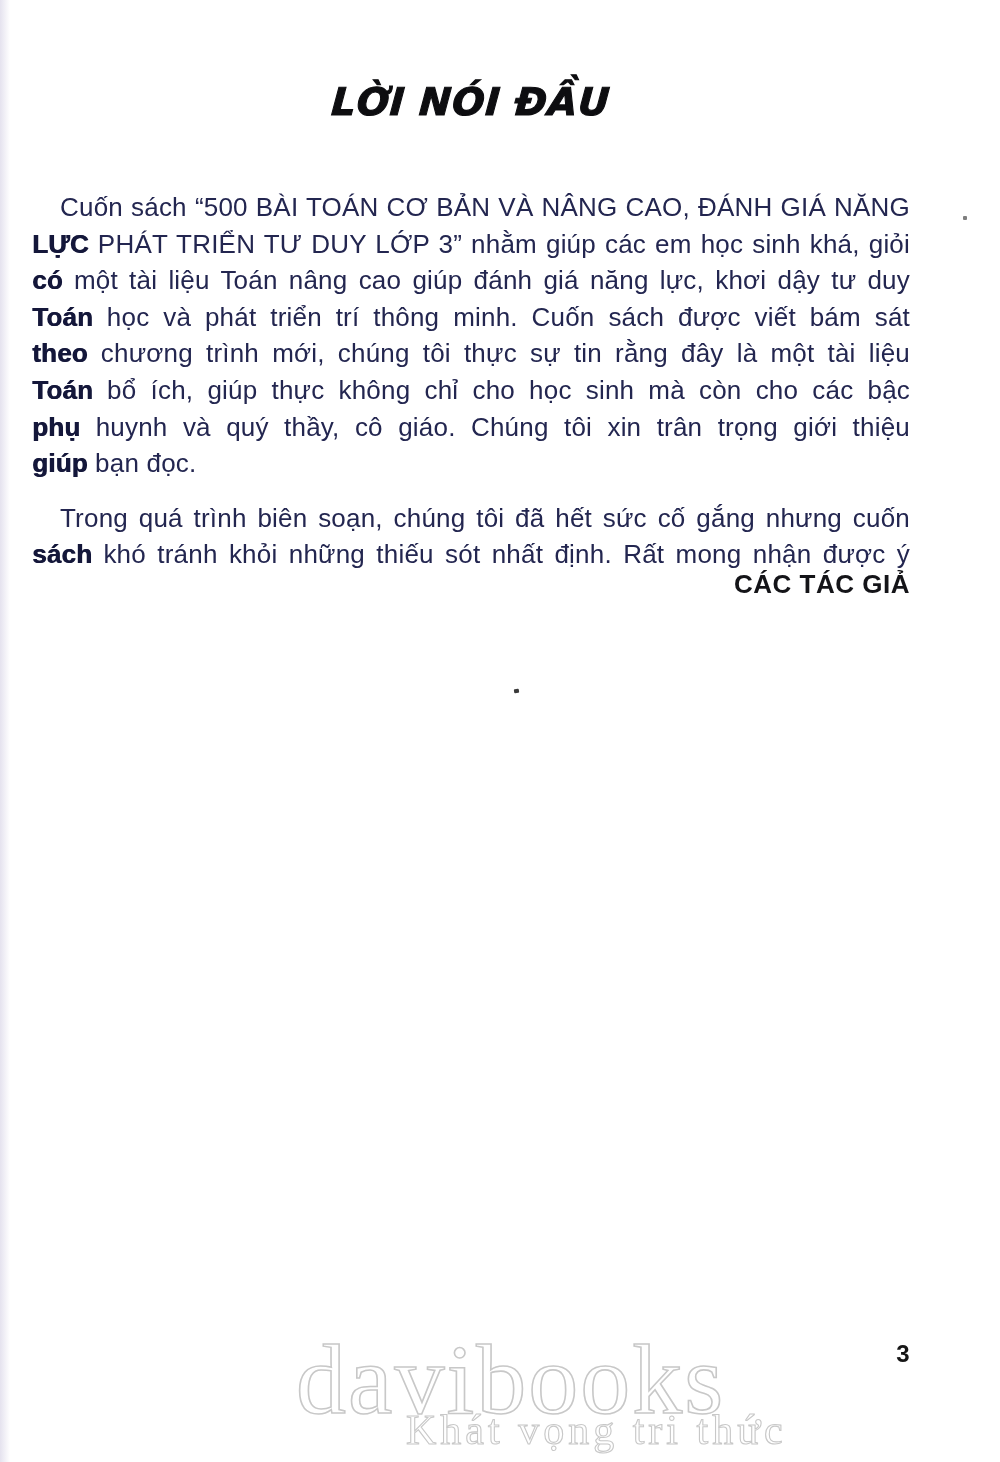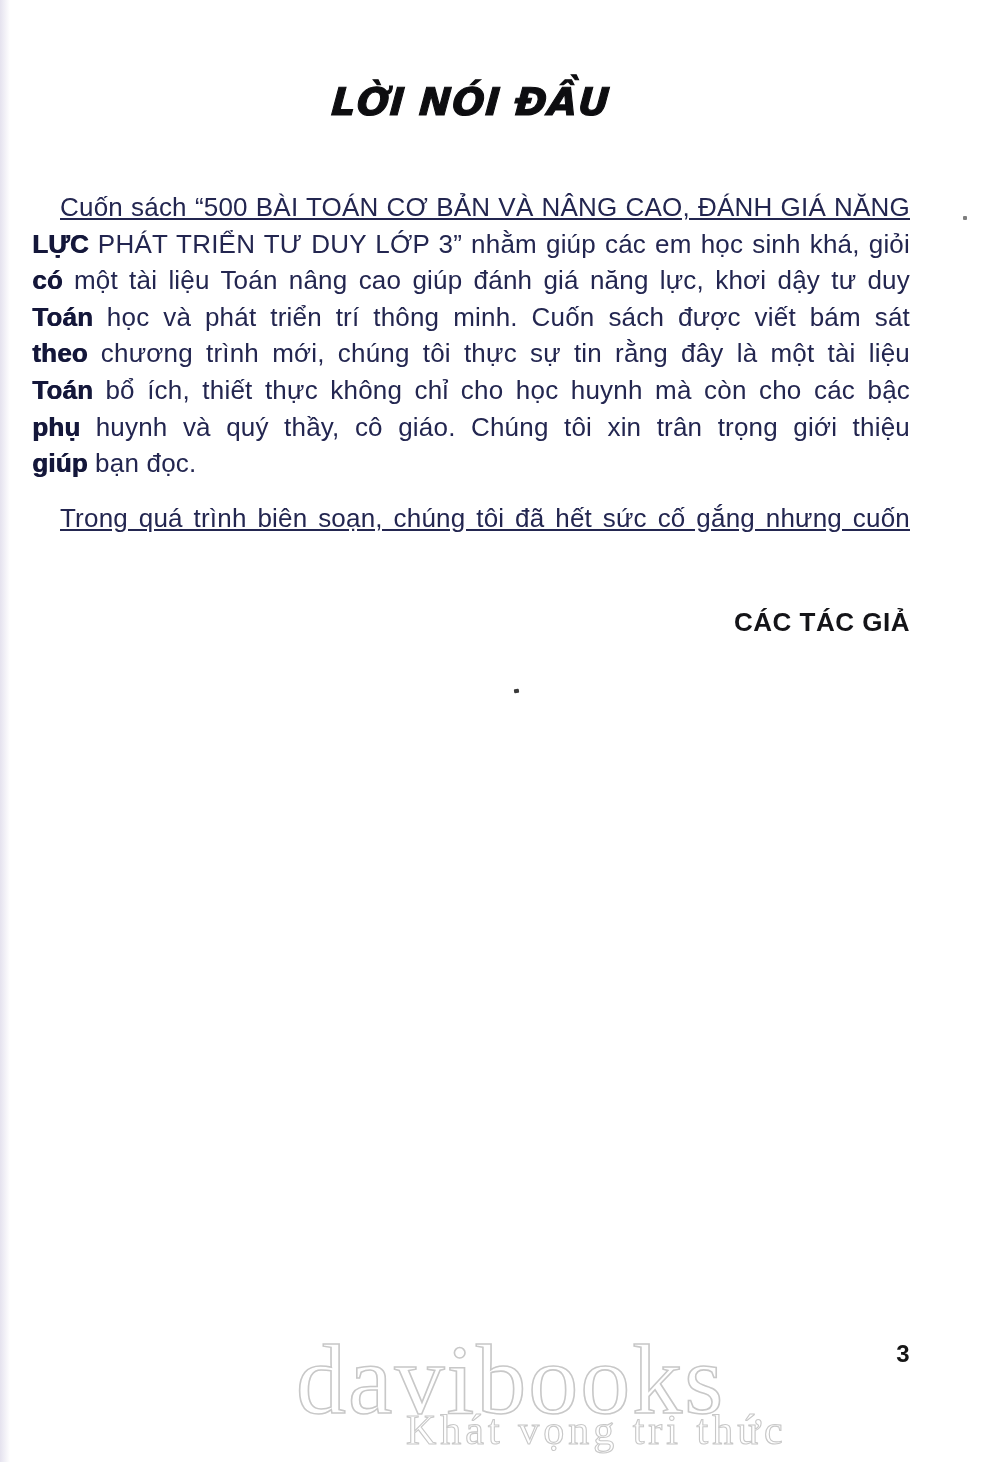--- a/index.html
+++ b/index.html
@@ -52,29 +52,29 @@
   .line {
     height: 36.6px;
     line-height: 36.6px;
     overflow: hidden;
     white-space: normal;
   }
   .line.just {
     text-align: justify;
     text-align-last: justify;
   }
-  .line.indent span:first-child { padding-left: 28px; text-decoration: underline; }
+  .line.indent span:first-child { padding-left: 28px; }
   .lead {
     font-weight: 700;
     color: var(--ink-bold, #14173a);
     text-shadow: 0.7px 0 0 var(--ink-bold, #14173a);
   }
   .signature {
     position: absolute;
-    top: 607px;
+    top: 569px;
     left: 32px;
     width: 878px;
     text-align: right;
     font-weight: 700;
     font-size: 26px;
     letter-spacing: 0.5px;
     color: #141418;
   }
   .watermark {
     position: absolute;
@@ -130,26 +130,27 @@
 
   <h1 class="title">LỜI NÓI ĐẦU</h1>
 
   <div class="body-text" id="paragraphs">
       <div class="para">
         <div class="line just indent"><span>Cuốn sách “500 BÀI TOÁN CƠ BẢN VÀ NÂNG CAO, ĐÁNH GIÁ NĂNG</span></div>
         <div class="line just"><b class="lead">LỰC</b><span> PHÁT TRIỂN TƯ DUY LỚP 3” nhằm giúp các em học sinh khá, giỏi lớp 3</span></div>
         <div class="line just"><b class="lead">có</b><span> một tài liệu Toán nâng cao giúp đánh giá năng lực, khơi dậy tư duy</span></div>
         <div class="line just"><b class="lead">Toán</b><span> học và phát triển trí thông minh. Cuốn sách được viết bám sát</span></div>
         <div class="line just"><b class="lead">theo</b><span> chương trình mới, chúng tôi thực sự tin rằng đây là một tài liệu</span></div>
-        <div class="line just"><b class="lead">Toán</b><span> bổ ích, thiết thực không chỉ cho học huynh mà còn cho các bậc</span></div>
+        <div class="line just"><b class="lead">Toán</b><span> bổ ích, giúp thực không chỉ cho học sinh mà còn cho các bậc</span></div>
         <div class="line just"><b class="lead">phụ</b><span> huynh và quý thầy, cô giáo. Chúng tôi xin trân trọng giới thiệu</span></div>
         <div class="line"><b class="lead">giúp</b><span> bạn đọc.</span></div>
       </div>
       <div class="para">
         <div class="line just indent"><span>Trong quá trình biên soạn, chúng tôi đã hết sức cố gắng nhưng cuốn</span></div>
+        <div class="line just"><b class="lead">sách</b><span> khó tránh khỏi những thiếu sót nhất định. Rất mong nhận được ý</span></div>
       </div>
     </div>
 
   <div class="signature">CÁC TÁC GIẢ</div>
 
   <div class="speck s1"></div>
   <div class="speck s2"></div>
 
   <div class="watermark">
     <div class="wm-brand">davibooks</div>

